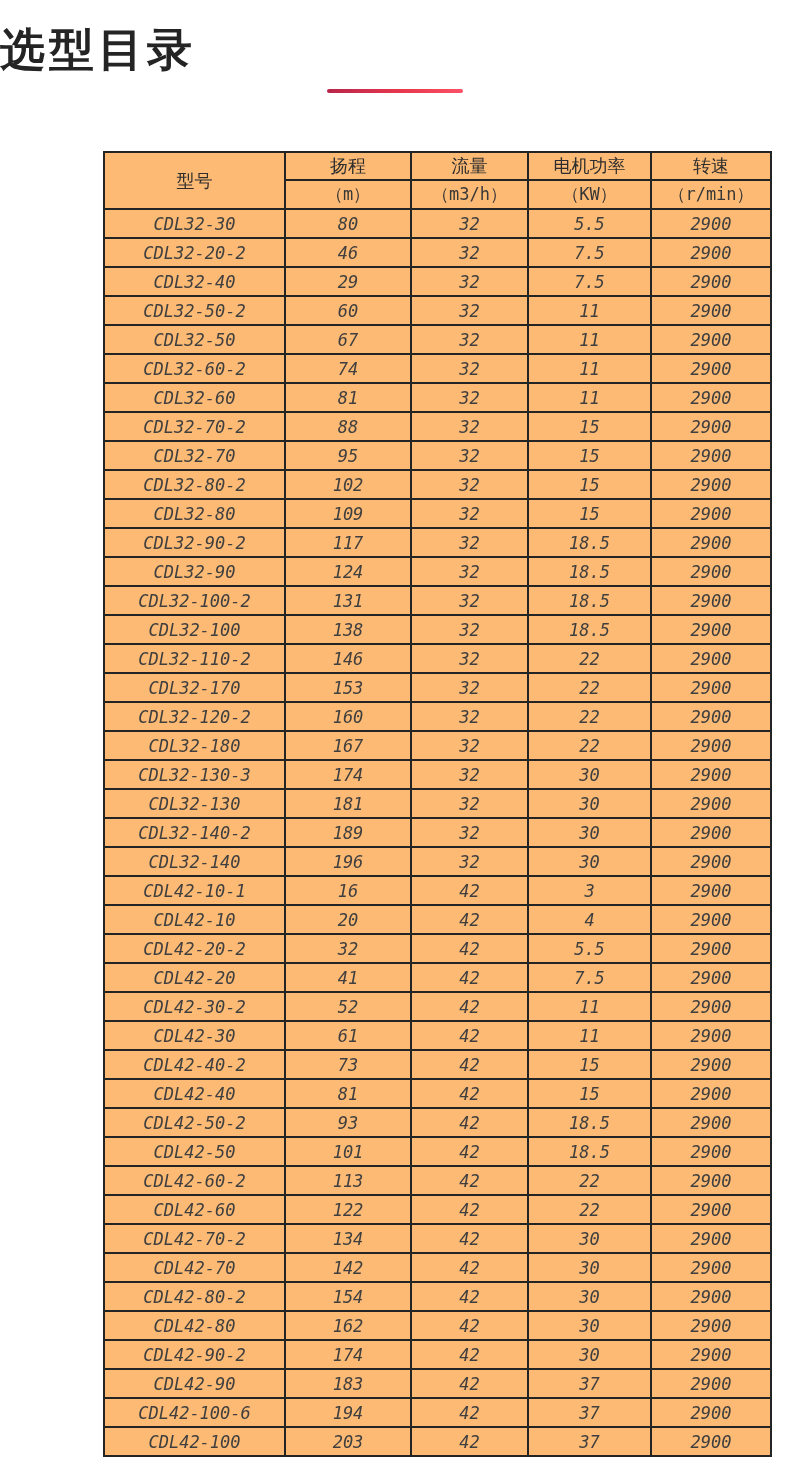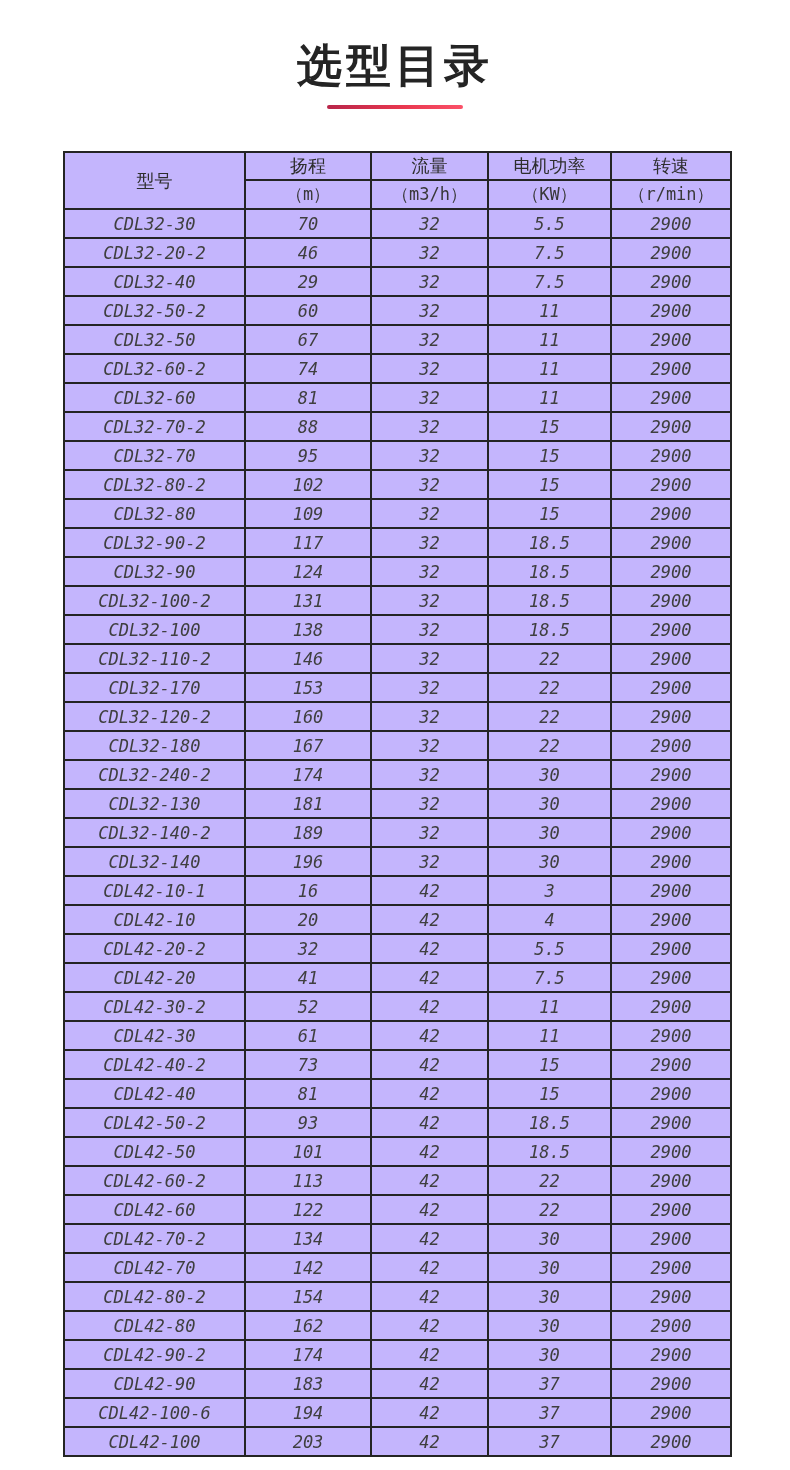--- a/index.html
+++ b/index.html
@@ -12,22 +12,21 @@
     font-family: "Liberation Sans", sans-serif;
   }
   .page {
     position: relative;
     width: 790px;
     height: 1470px;
     background: #ffffff;
   }
   .title {
     margin: 0;
-    padding-top: 40px;
-    text-align: center;
+    padding-top: 24px;
     font-size: 45px;
     line-height: 1.15;
     font-weight: bold;
     letter-spacing: 4px;
     color: #242424;
     font-family: "DejaVu Sans", "Liberation Sans", sans-serif;
   }
   .title-underline {
     width: 136px;
     height: 4px;
@@ -38,21 +37,22 @@
   .table-wrap {
     position: absolute;
     left: 63px;
     top: 151px;
   }
   table.catalog {
     border-collapse: collapse;
     table-layout: fixed;
     width: 667px;
     height: 1008px;
-    background: #c4b5fd;
+    background: #fdba74;
+    margin-left: 40px;
   }
   table.catalog th, table.catalog td {
     border: 2px solid #242424;
     padding: 0;
     text-align: center;
     vertical-align: middle;
     white-space: nowrap;
     overflow: hidden;
   }
   table.catalog th {
@@ -102,21 +102,21 @@
           <tr class="hr2">
             <th class="unit">（m）</th>
             <th class="unit">（m3/h）</th>
             <th class="unit">（KW）</th>
             <th class="unit">（r/min）</th>
           </tr>
         </thead>
       <tbody>
           <tr>
             <td>CDL32-30</td>
-            <td>70</td>
+            <td>80</td>
             <td>32</td>
             <td>5.5</td>
             <td>2900</td>
           </tr>
           <tr>
             <td>CDL32-20-2</td>
             <td>46</td>
             <td>32</td>
             <td>7.5</td>
             <td>2900</td>
@@ -234,21 +234,21 @@
             <td>2900</td>
           </tr>
           <tr>
             <td>CDL32-180</td>
             <td>167</td>
             <td>32</td>
             <td>22</td>
             <td>2900</td>
           </tr>
           <tr>
-            <td>CDL32-240-2</td>
+            <td>CDL32-130-3</td>
             <td>174</td>
             <td>32</td>
             <td>30</td>
             <td>2900</td>
           </tr>
           <tr>
             <td>CDL32-130</td>
             <td>181</td>
             <td>32</td>
             <td>30</td>

